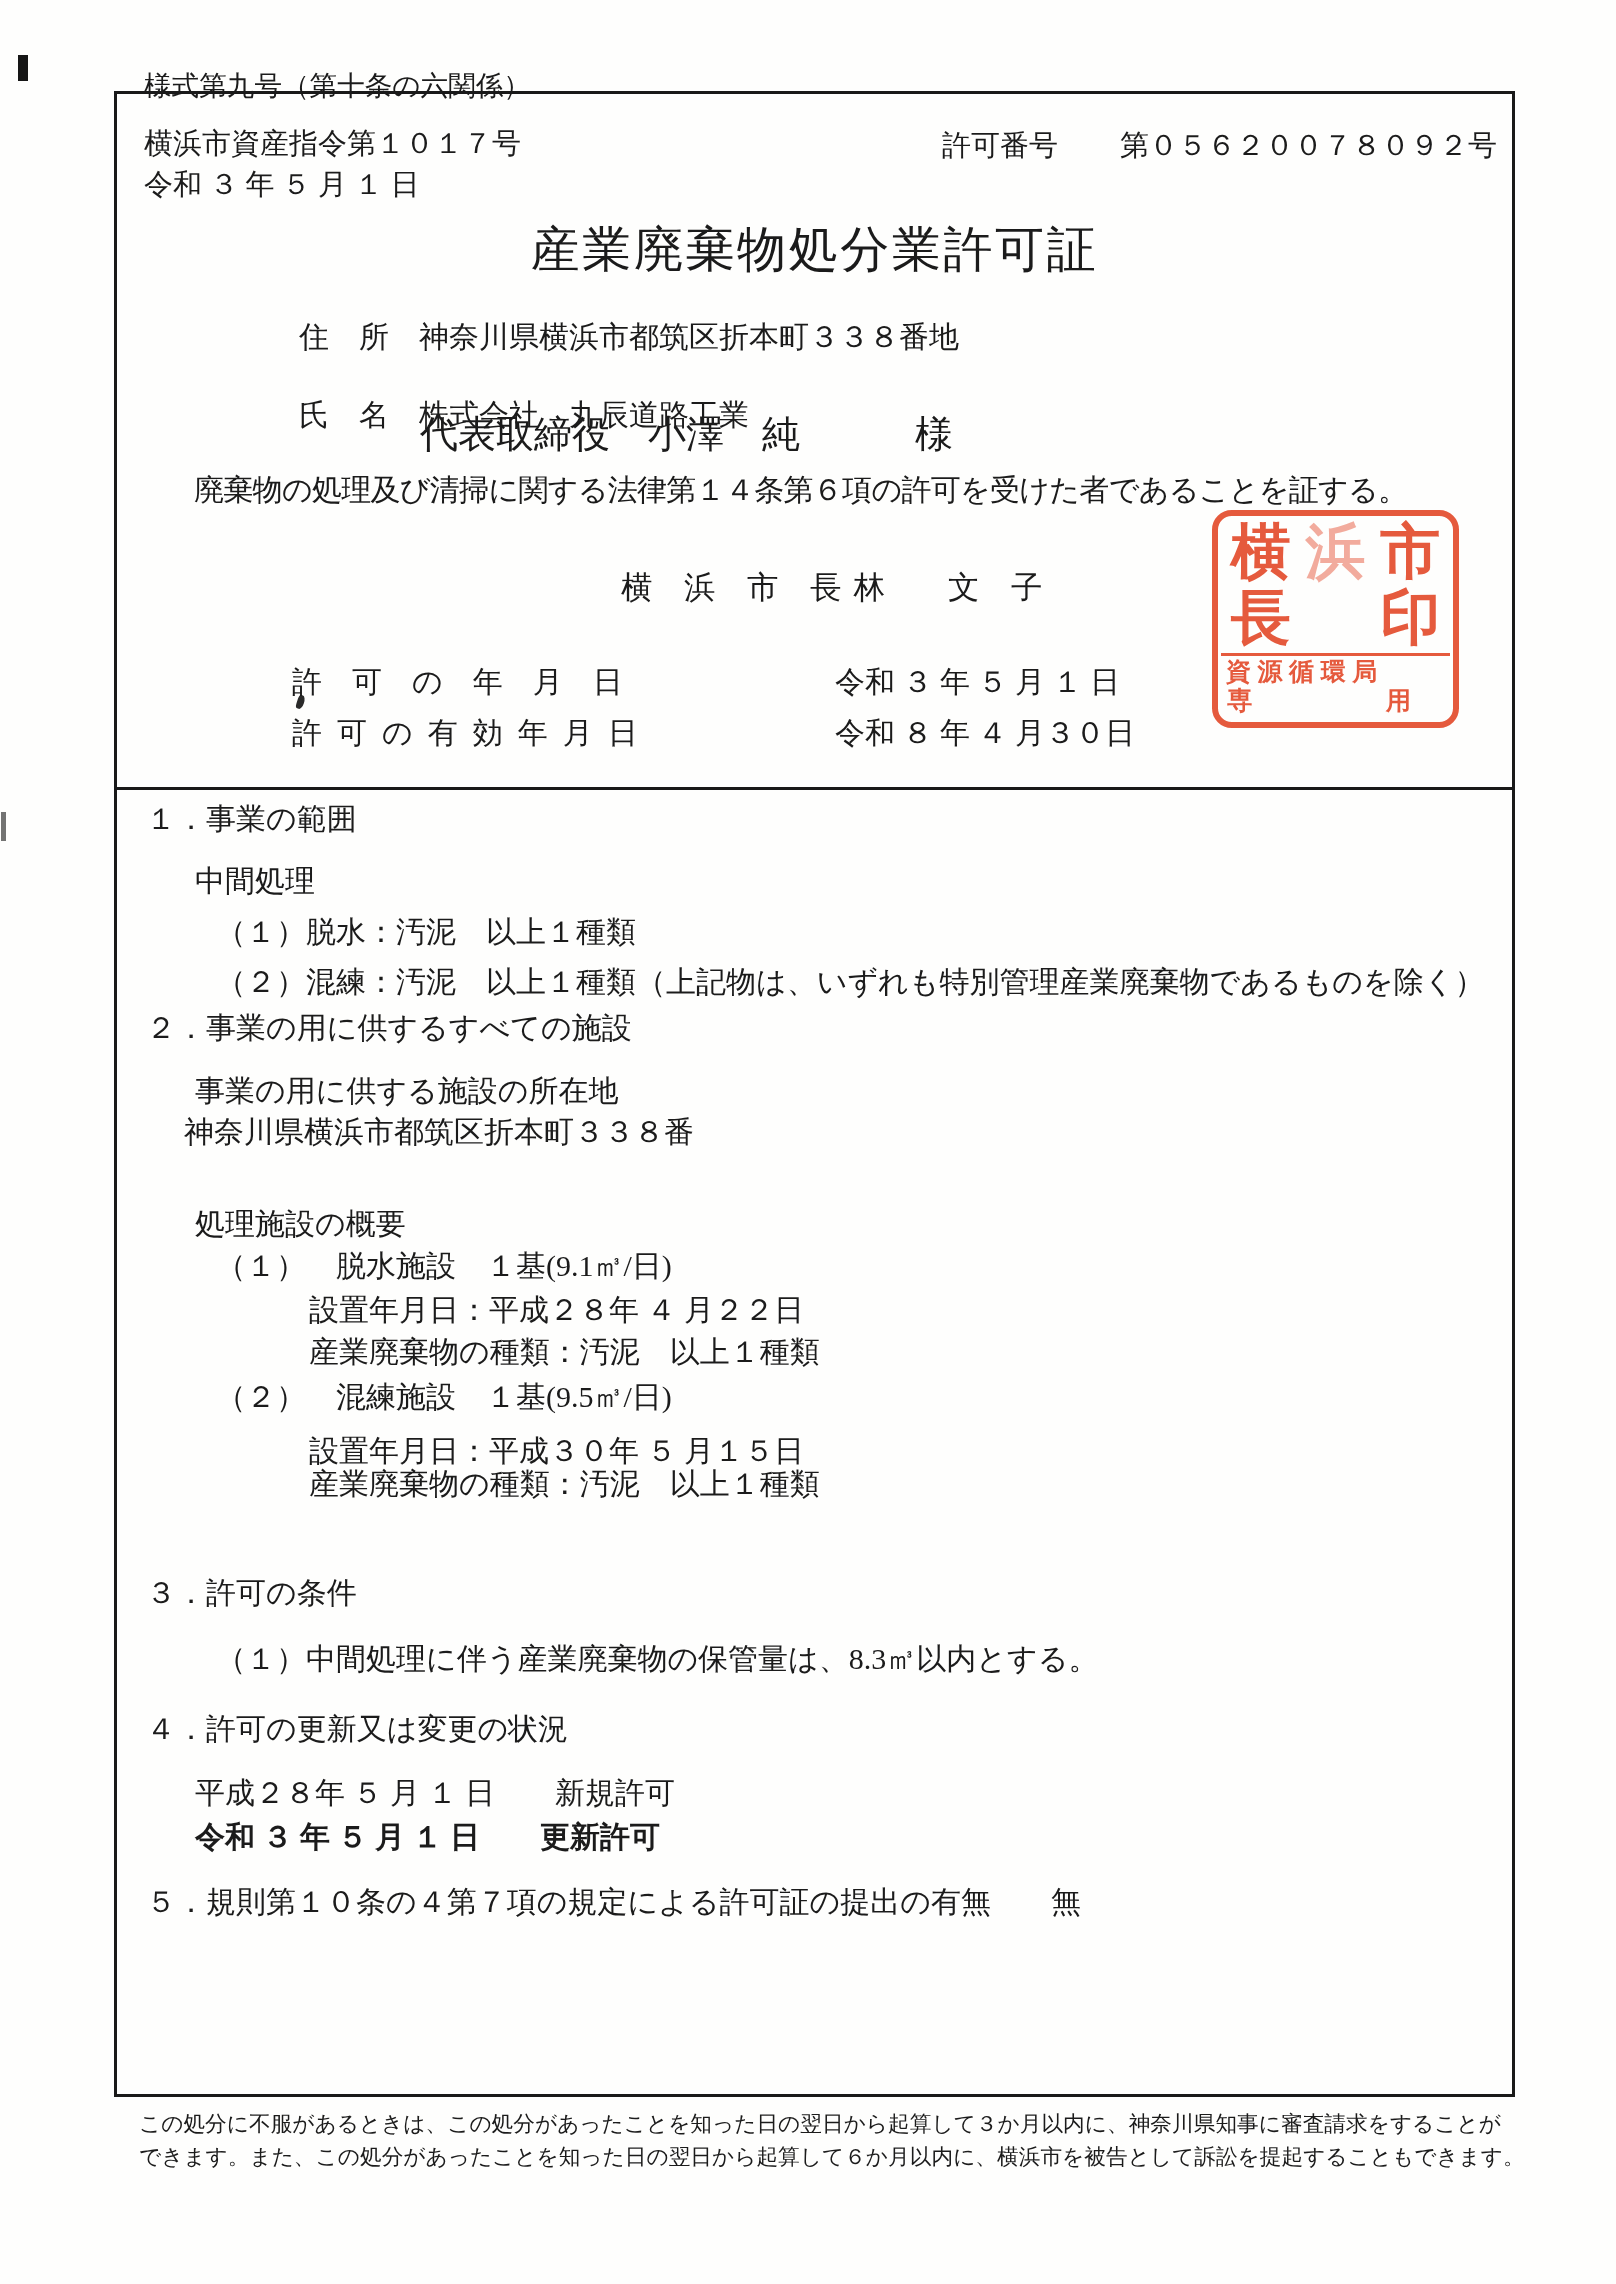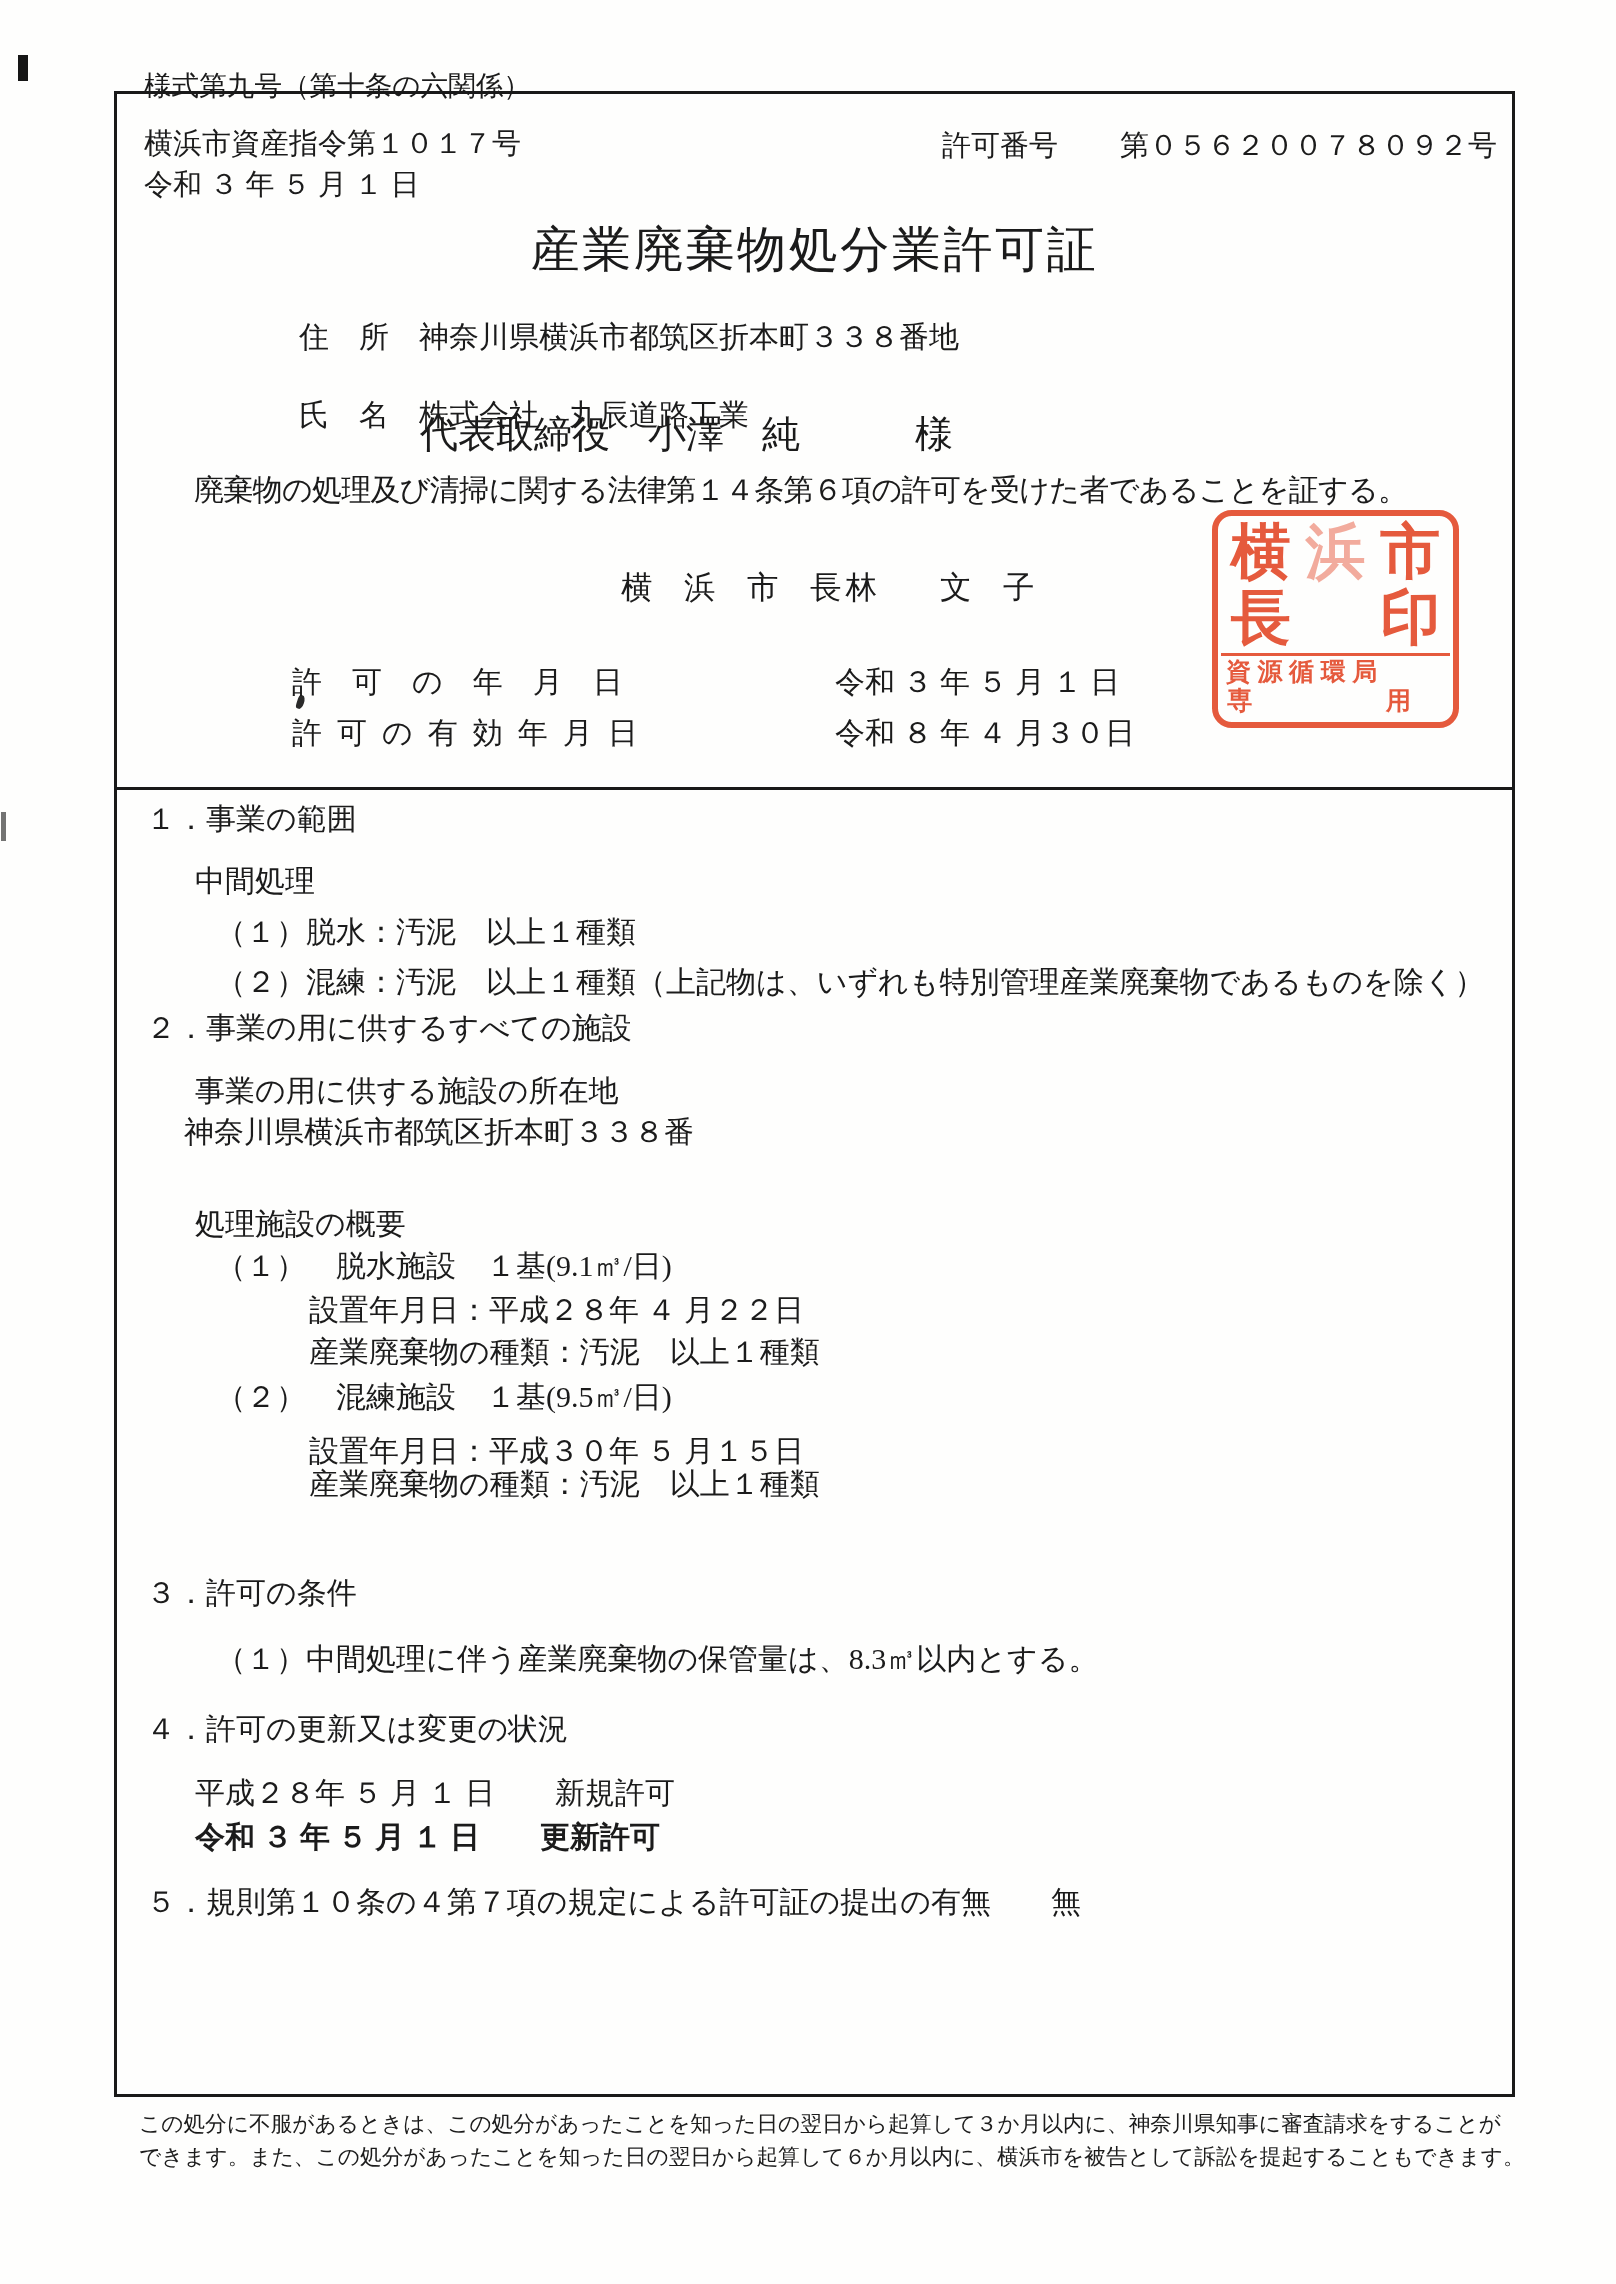--- a/index.html
+++ b/index.html
@@ -22,21 +22,21 @@
   .form-label { position:absolute; left:144px; top:55px; font-size:27.6px; white-space:pre;margin-top:12px; }
   .doc-title {
     position:absolute; left:114px; top:217px; width:1401px;
     text-align:center; font-size:49px; letter-spacing:2.6px; white-space:pre;
   }
   .rep-row {
     position:absolute; left:420px; top:409px; width:533px;
     display:flex; justify-content:space-between; font-size:38px; white-space:pre;
   }
   .mayor-row {
-    position:absolute; left:621px; top:567px; display:flex; gap:4px;
+    position:absolute; left:621px; top:567px; display:flex; gap:12px;
     font-size:31.5px; white-space:pre;
   }
   .spaced-label { letter-spacing:15px; }
   .footer-line { position:absolute; left:139px; font-size:21.7px; white-space:pre; letter-spacing:0px; }
   
   .seal {
     position:absolute; left:1212px; top:510px; width:247px; height:218px;
     border:6.6px solid #e34322; border-radius:19.7px; box-sizing:border-box;
     color:#e34322; opacity:.88; mix-blend-mode:multiply; font-weight:bold;
   }

